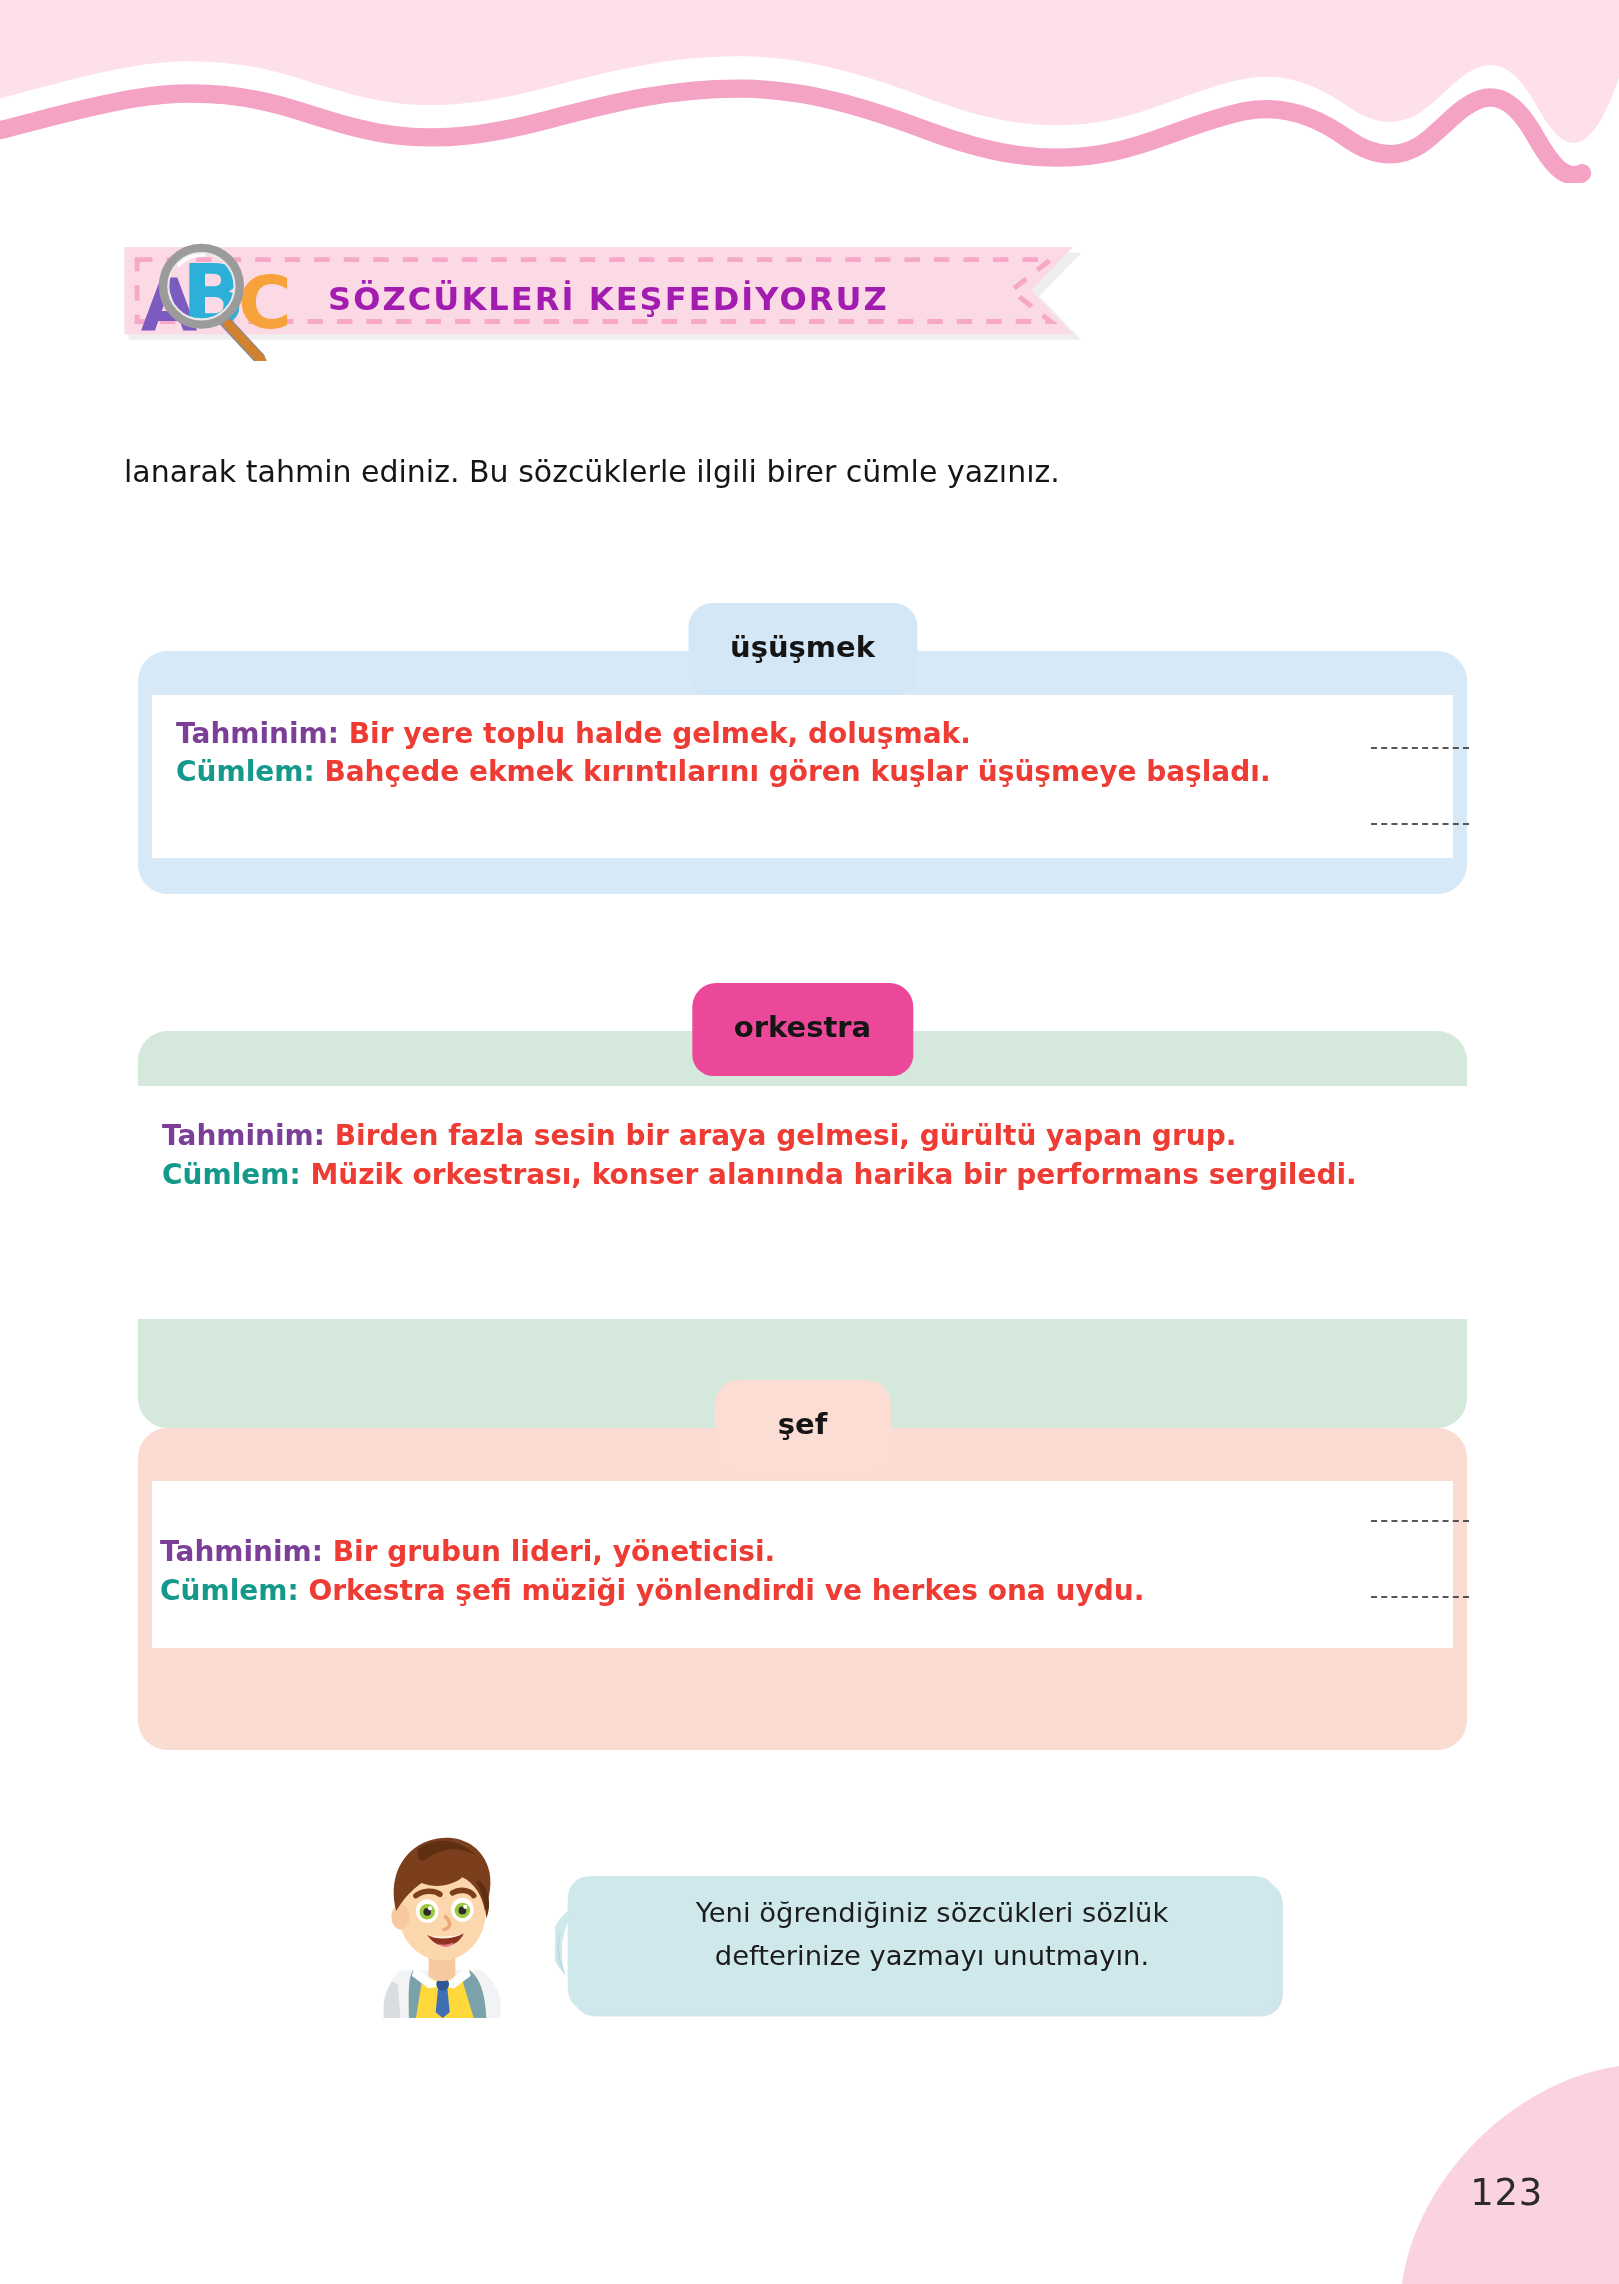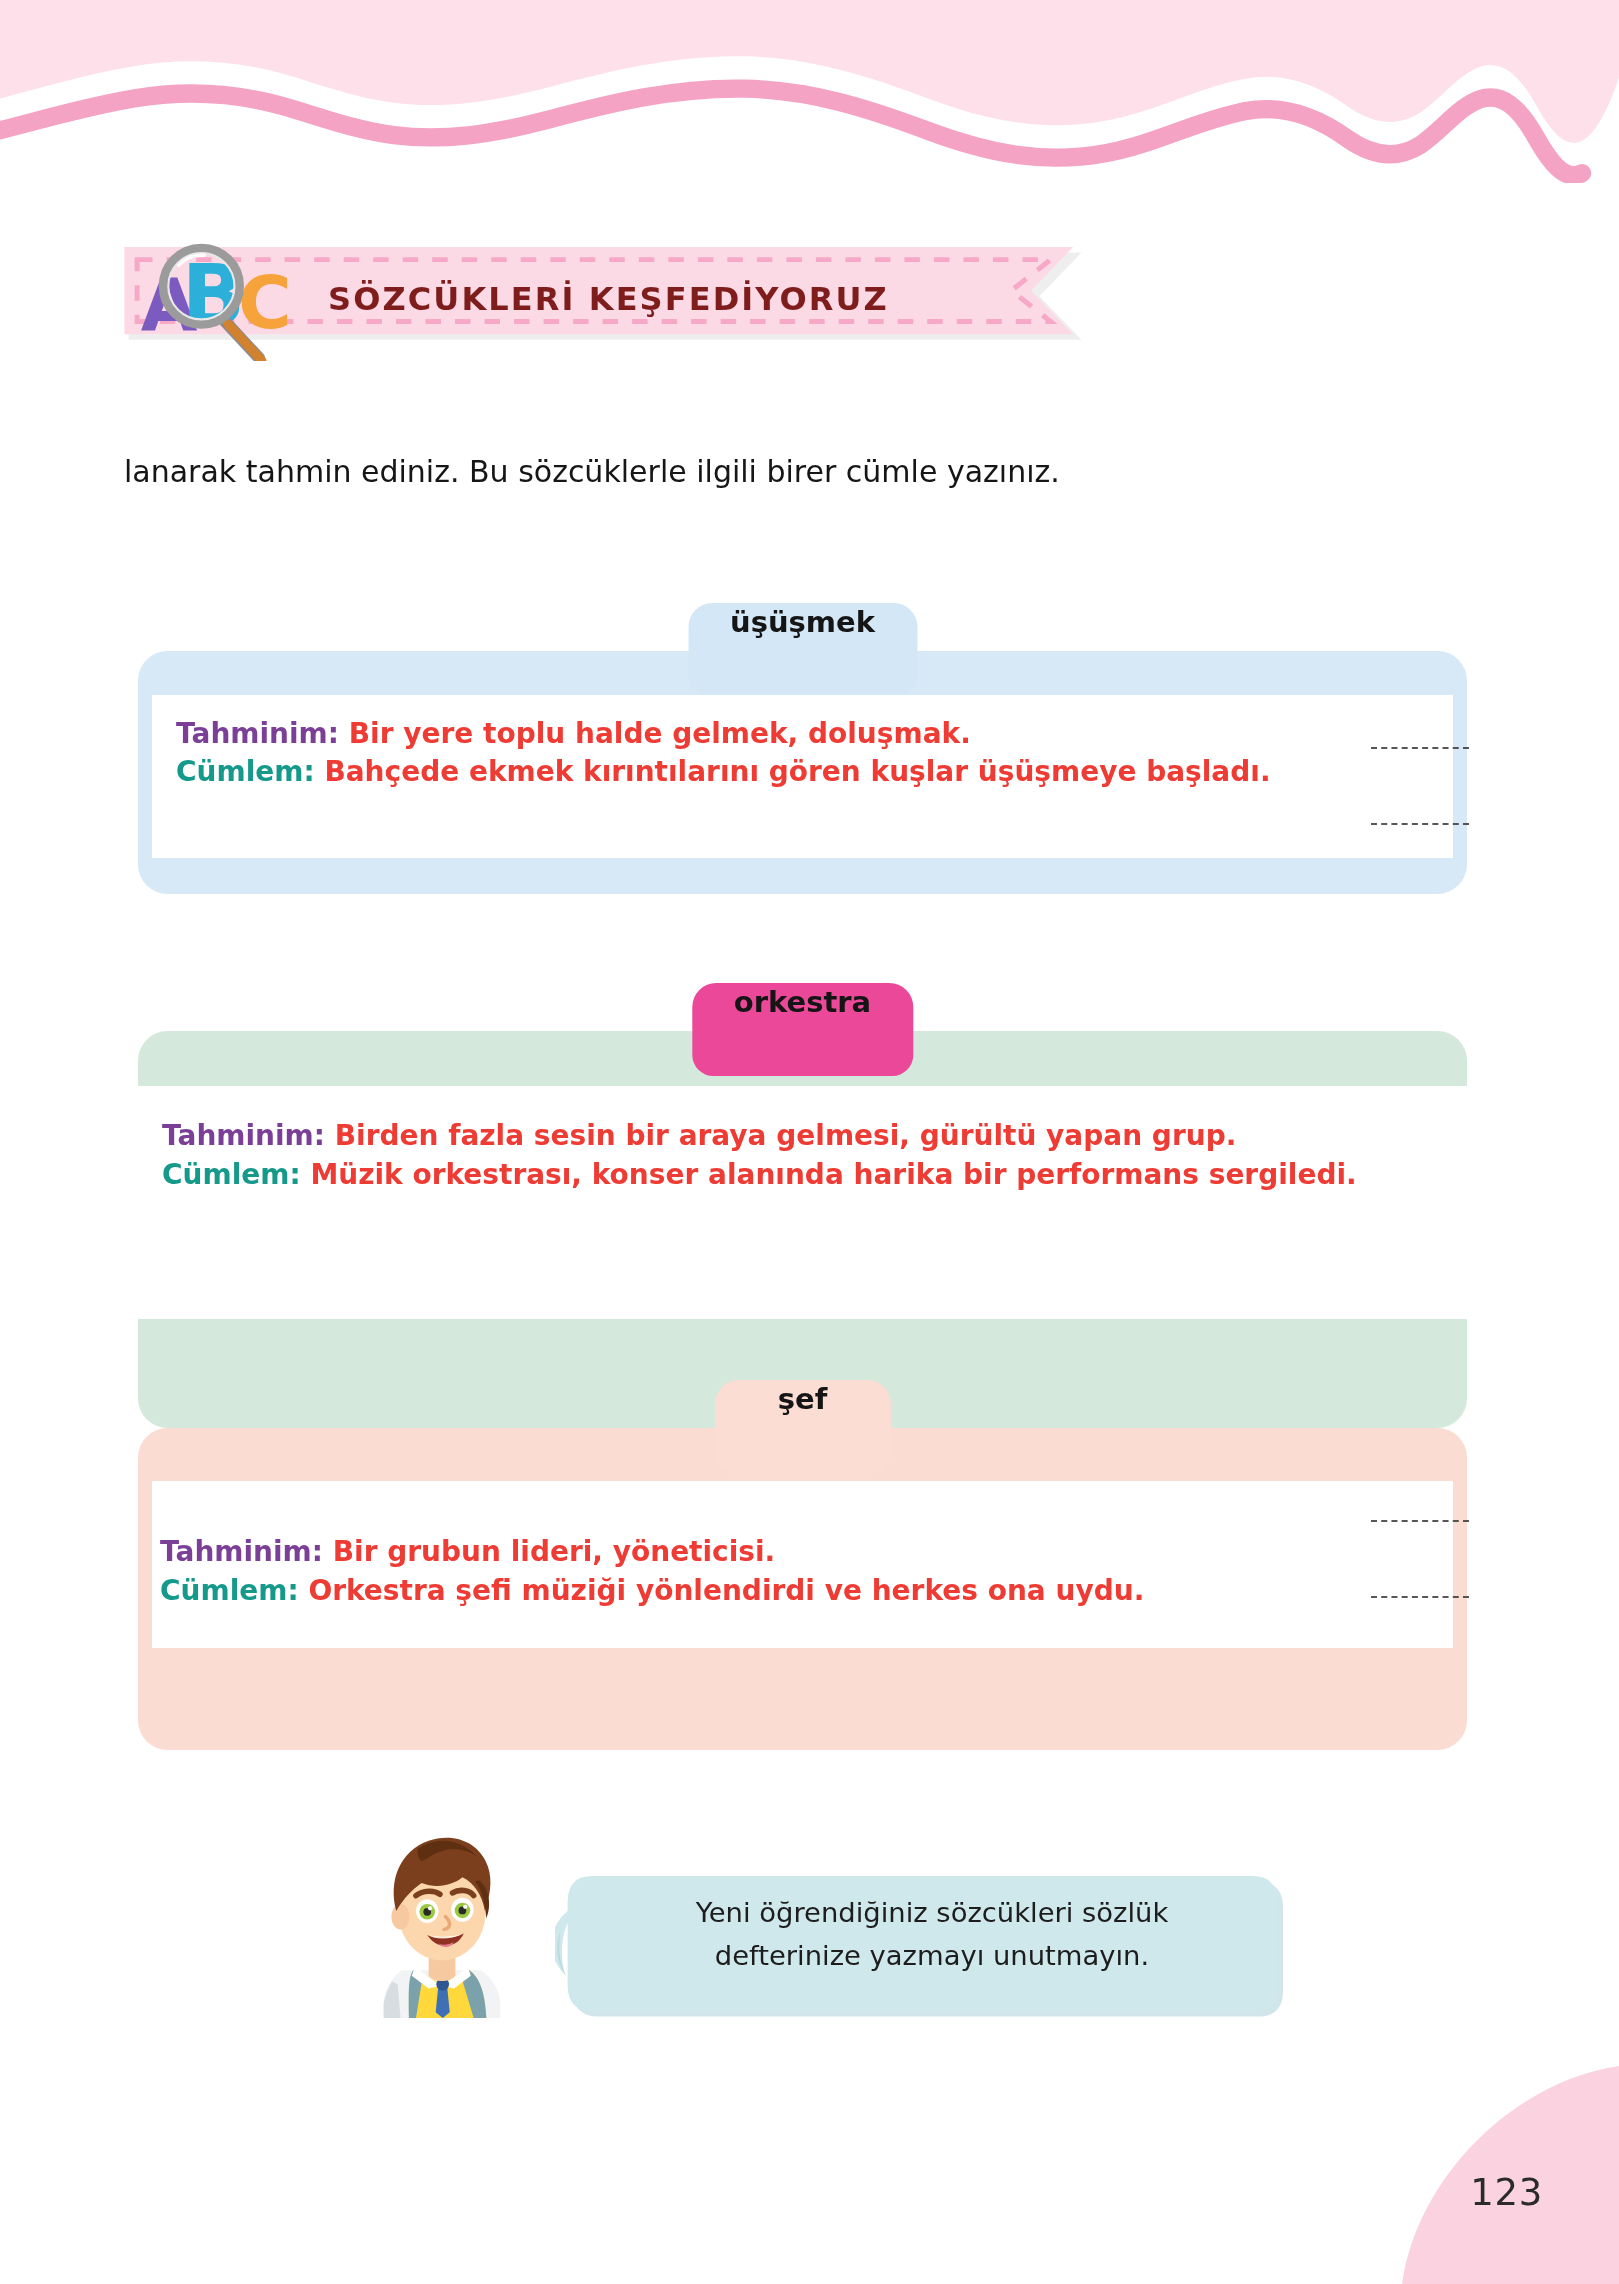--- a/index.html
+++ b/index.html
@@ -60,21 +60,21 @@
   .ribbon-svg { position: absolute; left: 0; top: 0; }
   .ribbon-title {
     position: absolute;
     left: 204px;
     top: 50%;
     transform: translateY(-50%);
     font-family: "DejaVu Sans", sans-serif;
     font-weight: bold;
     font-size: 32px;
     letter-spacing: 2.1px;
-    color: #7f1d1d;
+    color: #a21caf;
     white-space: nowrap;
   }
   .abc-logo {
     position: absolute;
     left: 7px;
     top: -12.7px;
     width: 176px;
     height: 127px;
   }
 
@@ -105,21 +105,21 @@
     position: absolute;
     left: 50%;
     transform: translateX(-50%);
     top: -48px;
     min-width: 176px;
     height: 93px;
     border-radius: 24px 24px 21px 21px;
     display: flex;
     align-items: flex-start;
     justify-content: center;
-    padding: 2px 42px 0 42px;
+    padding: 27px 42px 0 42px;
     box-sizing: border-box;
     z-index: 2;
   }
   .card .tab-label {
     font-family: "DejaVu Sans", sans-serif;
     font-weight: bold;
     font-size: 29px;
     color: #151515;
     white-space: nowrap;
   }

